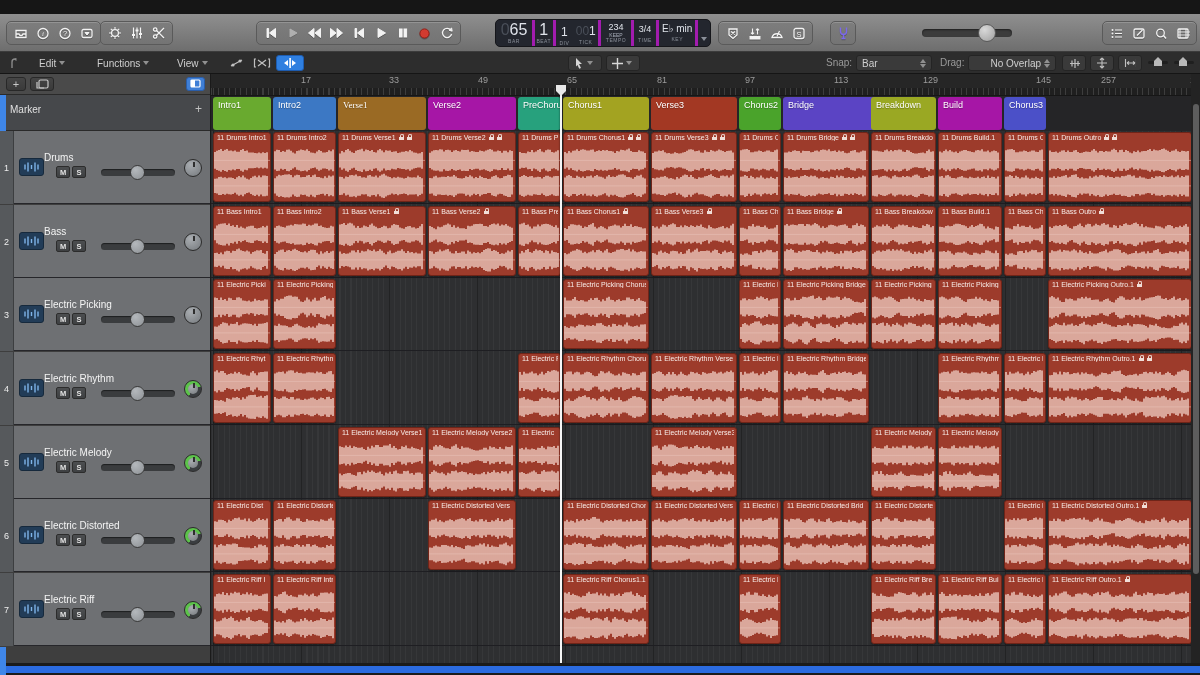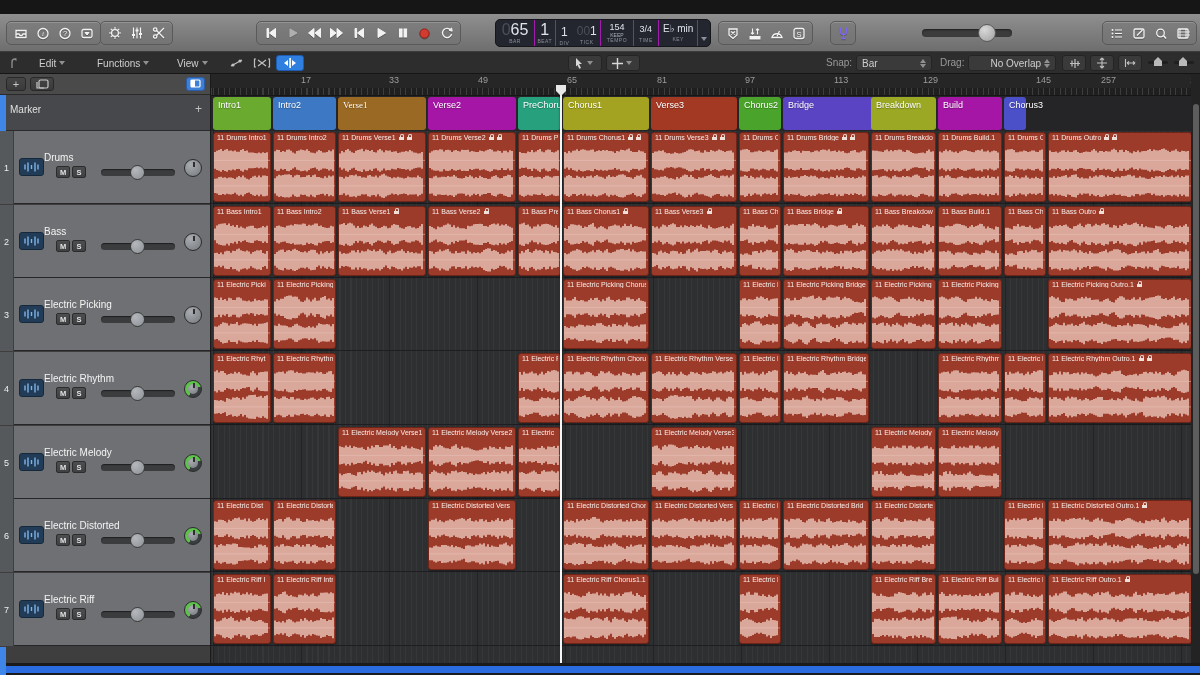--- a/index.html
+++ b/index.html
@@ -20,21 +20,21 @@
     background:linear-gradient(#7d7d7d,#747474); border:1px solid #5a5a5a; border-radius:5px;
     box-shadow:inset 0 1px rgba(255,255,255,.18); padding:0 3px; gap:1px; }
   .cbtn { width:21px; height:20px; display:flex; align-items:center; justify-content:center; border-radius:3px; }
   .cbtn svg { filter:drop-shadow(0 1px 0 rgba(0,0,0,.25)); }
   .ico { fill:#f3f3f3; stroke:#f3f3f3; }
   .ico-line { fill:none; stroke:#f3f3f3; stroke-width:1.3; }
 
   
   #lcd { position:absolute; left:495px; top:5px; width:216px; height:28px; background:#23262e;
     border:1px solid #15161a; border-radius:5px; display:flex; color:#dfe3ea; overflow:hidden; }
-  .lcd-sec { position:relative; border-right:1px solid #a21caf; display:flex; flex-direction:column;
+  .lcd-sec { position:relative; border-right:3px solid #a21caf; display:flex; flex-direction:column;
     align-items:center; justify-content:flex-start; padding-top:1px; }
   .lcd-big { font-size:16px; line-height:18px; font-weight:400; }
   .lcd-med { font-size:12px; line-height:18px; margin-top:2px; }
   .lcd-ghost { color:#4a4f59; }
   .lcd-lab { font-size:5px; color:#8a8f99; letter-spacing:.5px; margin-top:-1px; }
   .lcd-small { font-size:9px; line-height:10px; }
   .lcd-tiny { font-size:5px; color:#aab0bc; line-height:6px; }
 
   
   #vol { position:absolute; left:922px; top:15px; width:90px; height:8px; background:#3c3c3c;
@@ -255,21 +255,21 @@
       </div>
       <div class="lcd-sec" style="width:21px;border-right:none">
         <div class="lcd-med">1</div>
         <div class="lcd-lab">DIV</div>
       </div>
       <div class="lcd-sec" style="width:33px">
         <div><span class="lcd-med lcd-ghost">00</span><span class="lcd-med">1</span></div>
         <div class="lcd-lab">TICK</div>
       </div>
       <div class="lcd-sec" style="width:38px;padding-top:2px">
-        <div class="lcd-small">154</div>
+        <div class="lcd-small">234</div>
         <div class="lcd-tiny">KEEP</div>
         <div class="lcd-lab">TEMPO</div>
       </div>
       <div class="lcd-sec" style="width:30px;padding-top:4px">
         <div class="lcd-small">3/4</div>
         <div class="lcd-lab" style="margin-top:3px">TIME</div>
       </div>
       <div class="lcd-sec" style="width:46px;padding-top:3px">
         <div style="font-size:10px;line-height:11px">E♭ min</div>
         <div class="lcd-lab" style="margin-top:2px">KEY</div>
@@ -631,21 +631,21 @@
         </div>
         <div class="msection" style="left: 572px; width: 100px; background: linear-gradient(rgb(91, 68, 196), rgb(91, 68, 196));">
           <span style="max-width: 80px;">Bridge</span>
         </div>
         <div class="msection" style="left: 660px; width: 65px; background: linear-gradient(rgb(154, 168, 35), rgb(154, 168, 35));">
           <span style="max-width: 59px;">Breakdown</span>
         </div>
         <div class="msection" style="left: 727px; width: 64px; background: linear-gradient(rgb(166, 22, 166), rgb(166, 22, 166));">
           <span style="max-width: 58px;">Build</span>
         </div>
-        <div class="msection" style="left: 793px; width: 22px; background: linear-gradient(rgb(75, 80, 200), rgb(75, 80, 200));">
+        <div class="msection" style="left: 793px; width: 42px; background: linear-gradient(rgb(75, 80, 200), rgb(75, 80, 200));">
           <span style="max-width: 36px;">Chorus3</span>
         </div>
       </div>
     <div id="lanes">
         <div class="lane" style="top: 57px;">
           <div class="region" style="left: 2px; width: 58px;">
             <div class="rlab">11 Drums Intro1</div>
             <svg width="56" height="58">
               <path d="M1 9.0V25.8M3 7.8V27.0M5 7.0V27.8M7 6.0V28.8M9 7.9V26.9M11 6.8V28.0M13 6.0V28.8M15 7.8V27.0M17 7.4V27.4M19 8.3V26.5M21 7.5V27.3M23 8.7V26.1M25 8.8V26.0M27 7.0V27.8M29 6.1V28.7M31 8.0V26.8M33 7.6V27.2M35 9.5V25.3M37 9.5V25.3M39 9.5V25.3M41 9.9V24.9M43 10.2V24.6M45 9.6V25.2M47 10.3V24.5M49 9.2V25.6M51 10.1V24.7M53 9.2V25.6" stroke="#eac3b8" stroke-width="1.6" fill="none"></path>
               <rect x="0" y="16.9" width="56" height="1" fill="#eac3b8" opacity="0.55"></rect>

